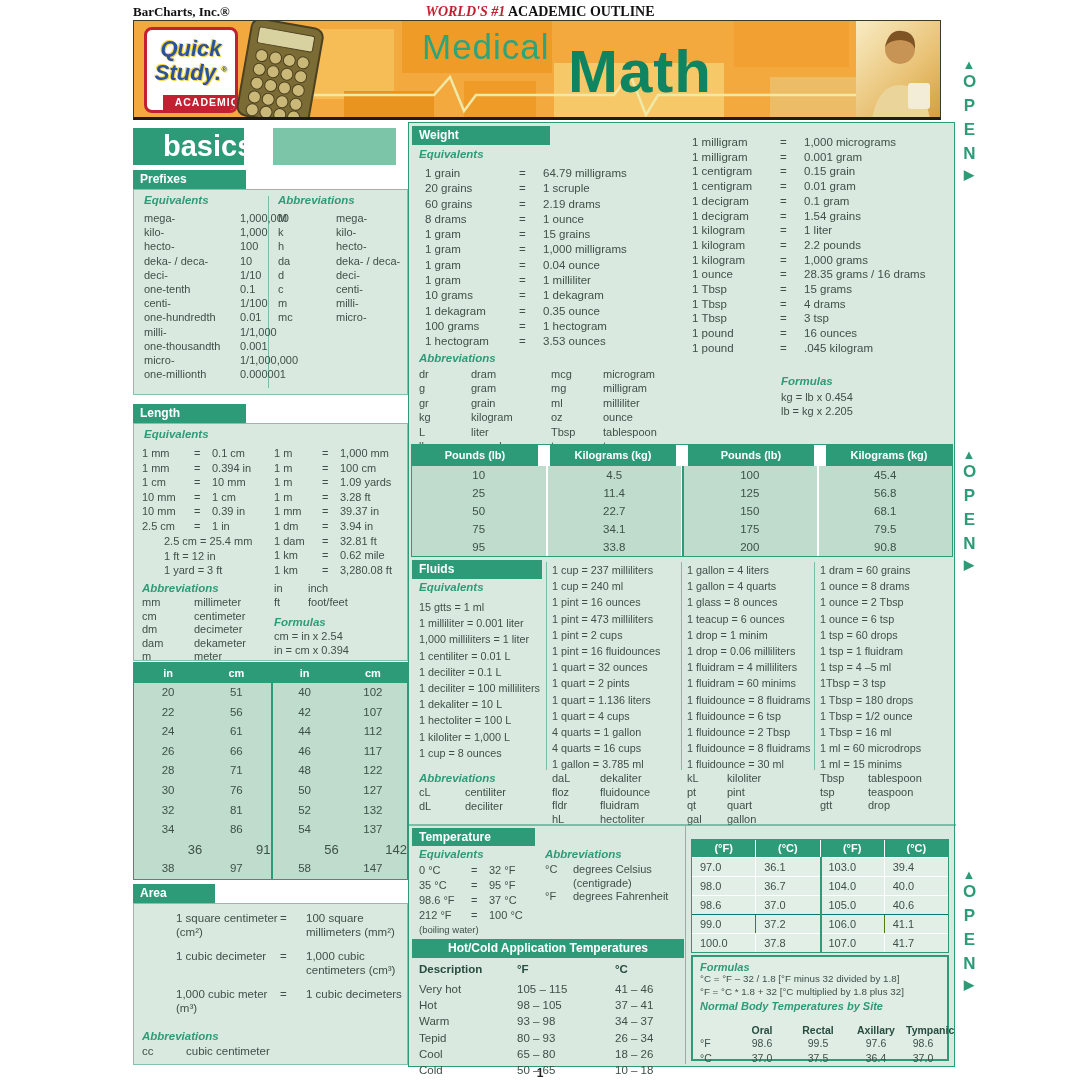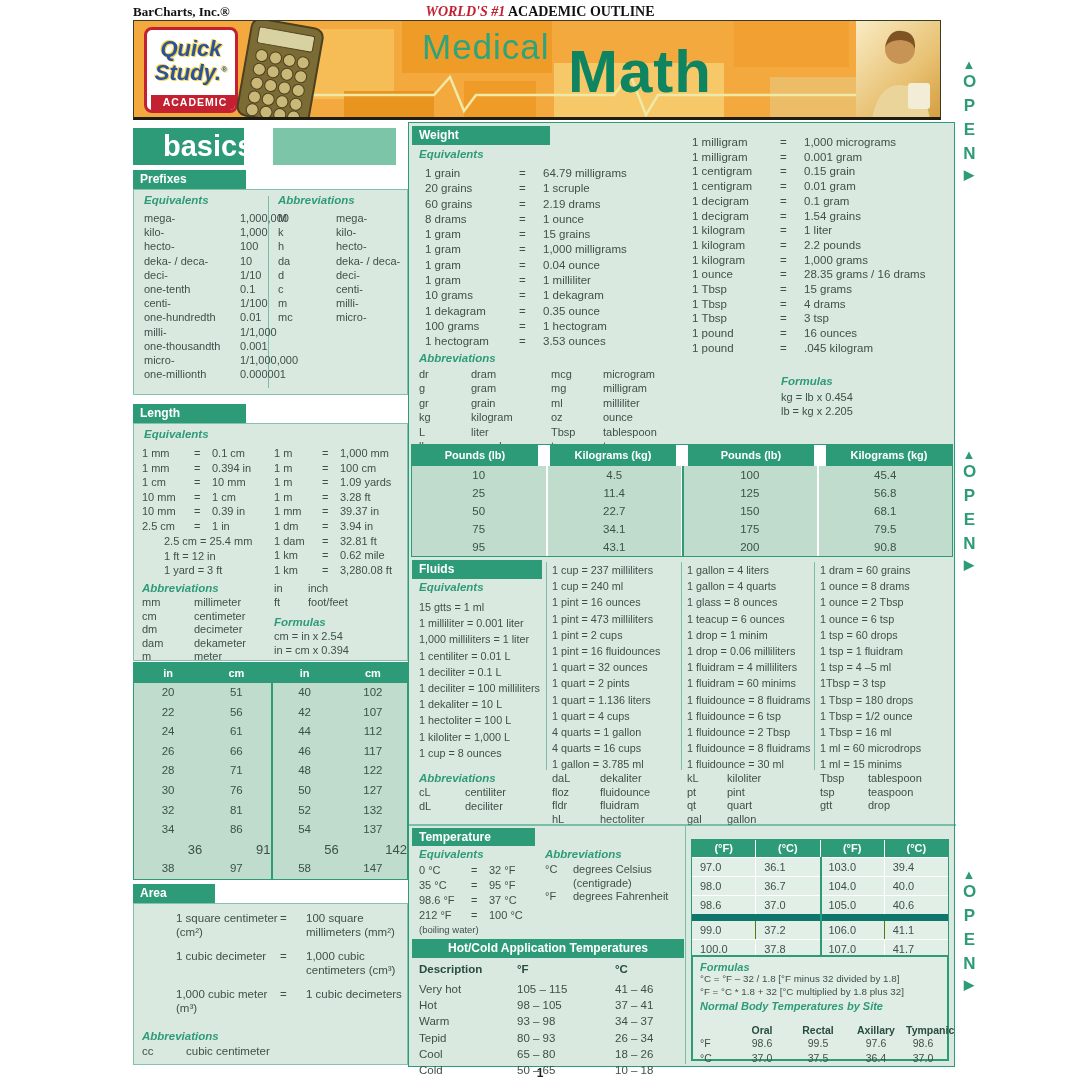--- a/index.html
+++ b/index.html
@@ -8,21 +8,21 @@
   font-family:"Liberation Sans",sans-serif;color:#3E5148}
 .abs{position:absolute}
 
 .publisher{position:absolute;left:133px;top:4px;font-family:"Liberation Serif",serif;font-weight:bold;font-size:13px;color:#111}
 .tagline{position:absolute;left:0;top:4px;width:1080px;text-align:center;font-family:"Liberation Serif",serif;font-weight:bold;font-size:14px;color:#111}
 .tagline .red{color:#C32032;font-style:italic}
 .banner{position:absolute;left:133px;top:20px;width:808px;height:100px;background:#F3A93D;overflow:hidden;border:1px solid #3a3a28;border-bottom:3px solid #1d1d12}
 .deco{position:absolute}
 .logo{position:absolute;left:10px;top:6px;width:94px;height:86px;background:#fff;border:3px solid #C32032;border-radius:8px;text-align:center;overflow:hidden}
 .logo .q{font-size:22px;line-height:21px;font-weight:bold;font-style:italic;color:#2B52A0;text-shadow:1px 1px 0 #F5D33F,-1px -1px 0 #F5D33F}
-.logo .acad{position:absolute;left:4px;bottom:0;width:100%;background:#C32032;color:#fff;font-size:10.5px;font-weight:bold;letter-spacing:1px;line-height:15px}
+.logo .acad{position:absolute;left:16px;bottom:0;width:100%;background:#C32032;color:#fff;font-size:10.5px;font-weight:bold;letter-spacing:1px;line-height:15px}
 .title-medical{position:absolute;left:288px;top:6px;font-size:35px;color:#2CA47C;letter-spacing:1px}
 .title-math{position:absolute;left:434px;top:16px;font-size:60px;font-weight:bold;color:#0E8560;letter-spacing:1px}
 .woman{position:absolute;right:0;top:0;width:84px;height:98px;background:linear-gradient(135deg,#F9ECC4,#E8C173 60%,#D39E3F)}
 
 .open-strip{position:absolute;left:948px;width:42px;display:flex;flex-direction:column;align-items:center;color:#2E9B78;font-weight:bold}
 .open-strip .tri{font-size:13px;line-height:14px}
 .open-strip .otxt{writing-mode:vertical-rl;text-orientation:upright;font-size:17px;letter-spacing:5px;line-height:20px}
 
 .bar{position:absolute;background:#2E9B78;color:#fff;font-weight:bold;font-size:12px;line-height:19px;padding-left:7px;white-space:nowrap}
 .panel{position:absolute;background:#D9E9DF;border:1px solid rgba(46,155,120,.5)}
@@ -711,21 +711,21 @@
               <span>68.1</span>
           </div>
             <div class="tblbody" style="grid-template-columns:1fr 1fr 1fr 1fr;line-height:18px">
             <span>75</span>
               <span>34.1</span>
               <span>175</span>
               <span>79.5</span>
           </div>
             <div class="tblbody" style="grid-template-columns:1fr 1fr 1fr 1fr;line-height:18px">
             <span>95</span>
-              <span>43.1</span>
+              <span>33.8</span>
               <span>200</span>
               <span>90.8</span>
           </div>
           </div>
         <div class="vdiv" style="left:50%;top:0;width:2px;height:100%"></div>
       </div>
     </div>
 
     <div class="bar" style="left:3px;top:437px;width:130px;height:19px">Fluids</div>
     <div class="abs lbl" style="left:10px;top:458px">Equivalents</div>
@@ -965,21 +965,21 @@
               <span style="background:#E2EFE7;font-size:11px;padding-left:8px">36.7</span>
               <span style="background:#E2EFE7;font-size:11px;padding-left:8px">104.0</span>
               <span style="background:#E2EFE7;font-size:11px;padding-left:8px">40.0</span>
           </div>
             <div style="display:grid;grid-template-columns:1fr 1fr 1fr 1fr;column-gap:1px;background:#fff;line-height:18px;border-top:1px solid #fff">
             <span style="background:#E2EFE7;font-size:11px;padding-left:8px">98.6</span>
               <span style="background:#E2EFE7;font-size:11px;padding-left:8px">37.0</span>
               <span style="background:#E2EFE7;font-size:11px;padding-left:8px">105.0</span>
               <span style="background:#E2EFE7;font-size:11px;padding-left:8px">40.6</span>
           </div>
-            <div style="display:grid;grid-template-columns:1fr 1fr 1fr 1fr;column-gap:1px;background:#4d7c0f;line-height:18px;border-top:7px solid #0f766e">
+            <div style="display:grid;grid-template-columns:1fr 1fr 1fr 1fr;column-gap:1px;background:#4d7c0f;line-height:18px;border-top:1px solid #0f766e">
             <span style="background:#E2EFE7;font-size:11px;padding-left:8px">99.0</span>
               <span style="background:#E2EFE7;font-size:11px;padding-left:8px">37.2</span>
               <span style="background:#E2EFE7;font-size:11px;padding-left:8px">106.0</span>
               <span style="background:#E2EFE7;font-size:11px;padding-left:8px">41.1</span>
           </div>
             <div style="display:grid;grid-template-columns:1fr 1fr 1fr 1fr;column-gap:1px;background:#fff;line-height:18px;border-top:1px solid #fff">
             <span style="background:#E2EFE7;font-size:11px;padding-left:8px">100.0</span>
               <span style="background:#E2EFE7;font-size:11px;padding-left:8px">37.8</span>
               <span style="background:#E2EFE7;font-size:11px;padding-left:8px">107.0</span>
               <span style="background:#E2EFE7;font-size:11px;padding-left:8px">41.7</span>

